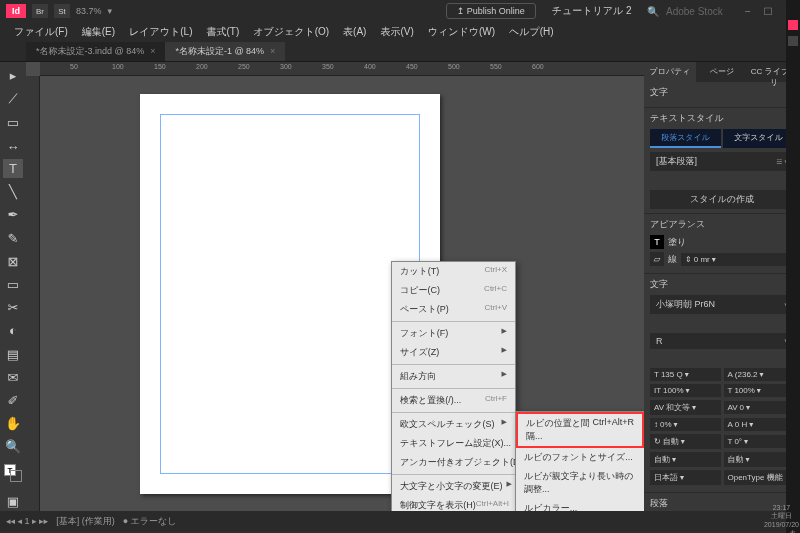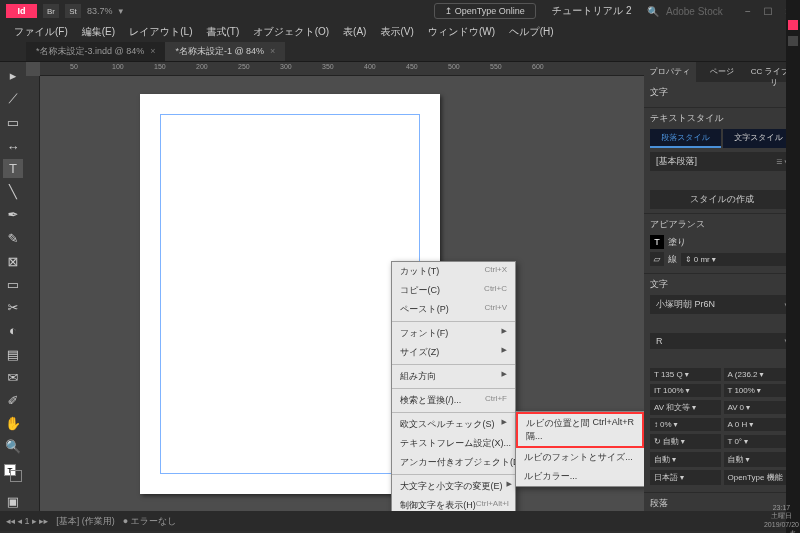--- a/index.html
+++ b/index.html
@@ -1,18 +1,18 @@
 <!DOCTYPE html>
 <html><head>
 <meta charset="utf-8">
 <style>
 *{margin:0;padding:0;box-sizing:border-box;font-family:"Hiragino Kaku Gothic Pro","Meiryo",sans-serif;user-select:none}
 body{background:#2e2e2e;width:800px;height:533px;overflow:hidden;color:#ccc;font-size:10px;position:relative}
 .titlebar{height:22px;background:#2a2a2a;display:flex;align-items:center;padding:0 6px;gap:6px}
-.titlebar .icon{width:31px;height:14px;background:#ff3366;display:flex;align-items:center;justify-content:center;color:#fff;font-weight:bold;font-size:9px}
+.titlebar .icon{width:20px;height:14px;background:#ff3366;display:flex;align-items:center;justify-content:center;color:#fff;font-weight:bold;font-size:9px}
 .titlebar .sq{width:16px;height:14px;background:#3a3a3a;display:flex;align-items:center;justify-content:center;font-size:8px}
 .titlebar .zoom{font-size:9px;color:#999}
 .titlebar .spacer{flex:1}
 .winctl{display:flex;gap:8px;color:#888}
 .winctl span{width:12px;text-align:center}
 .pubbtn{border:1px solid #555;padding:2px 10px;font-size:9px;border-radius:3px}
 .menubar{height:20px;background:#2a2a2a;display:flex;align-items:center;padding:0 8px;gap:2px}
 .menubar span{padding:2px 6px;font-size:10px;color:#ccc}
 .tabbar{height:20px;background:#2a2a2a;display:flex;align-items:center;padding-left:26px;border-bottom:1px solid #1a1a1a}
 .tab{padding:3px 10px;font-size:9px;color:#999;background:#232323}
@@ -67,21 +67,21 @@
 </head>
 <body>
 
 <div class="titlebar">
   <span class="icon">Id</span>
   <span class="sq">Br</span>
   <span class="sq">St</span>
   <span class="zoom">83.7%</span>
   <span class="zoom">▾</span>
   <div class="spacer"></div>
-  <span class="pubbtn">↥ <span>OpenType Online</span></span>
+  <span class="pubbtn">↥ <span>Publish Online</span></span>
   <span style="margin:0 10px">チュートリアル 2</span>
   <span style="color:#666">🔍</span>
   <span style="color:#666;width:70px">Adobe Stock</span>
   <div class="winctl">
     <span>−</span>
     <span>☐</span>
     <span>×</span>
   </div>
 </div>
 
@@ -196,20 +196,23 @@
         </div>
       <div class="submenu" id="submenu">
           <div class="mi redbox">
             <span>ルビの位置と間隔...</span>
             <span class="sc">Ctrl+Alt+R</span>
           </div>
           <div class="mi">
             <span>ルビのフォントとサイズ...</span>
           </div>
           <div class="mi">
+            <span>ルビが親文字より長い時の調整...</span>
+          </div>
+          <div class="mi">
             <span>ルビカラー...</span>
           </div>
         </div>
     </div>
   </div>
 
   <div class="rightpanel">
     <div class="ptabs">
       <span class="act">プロパティ</span>
       <span>ページ</span>

